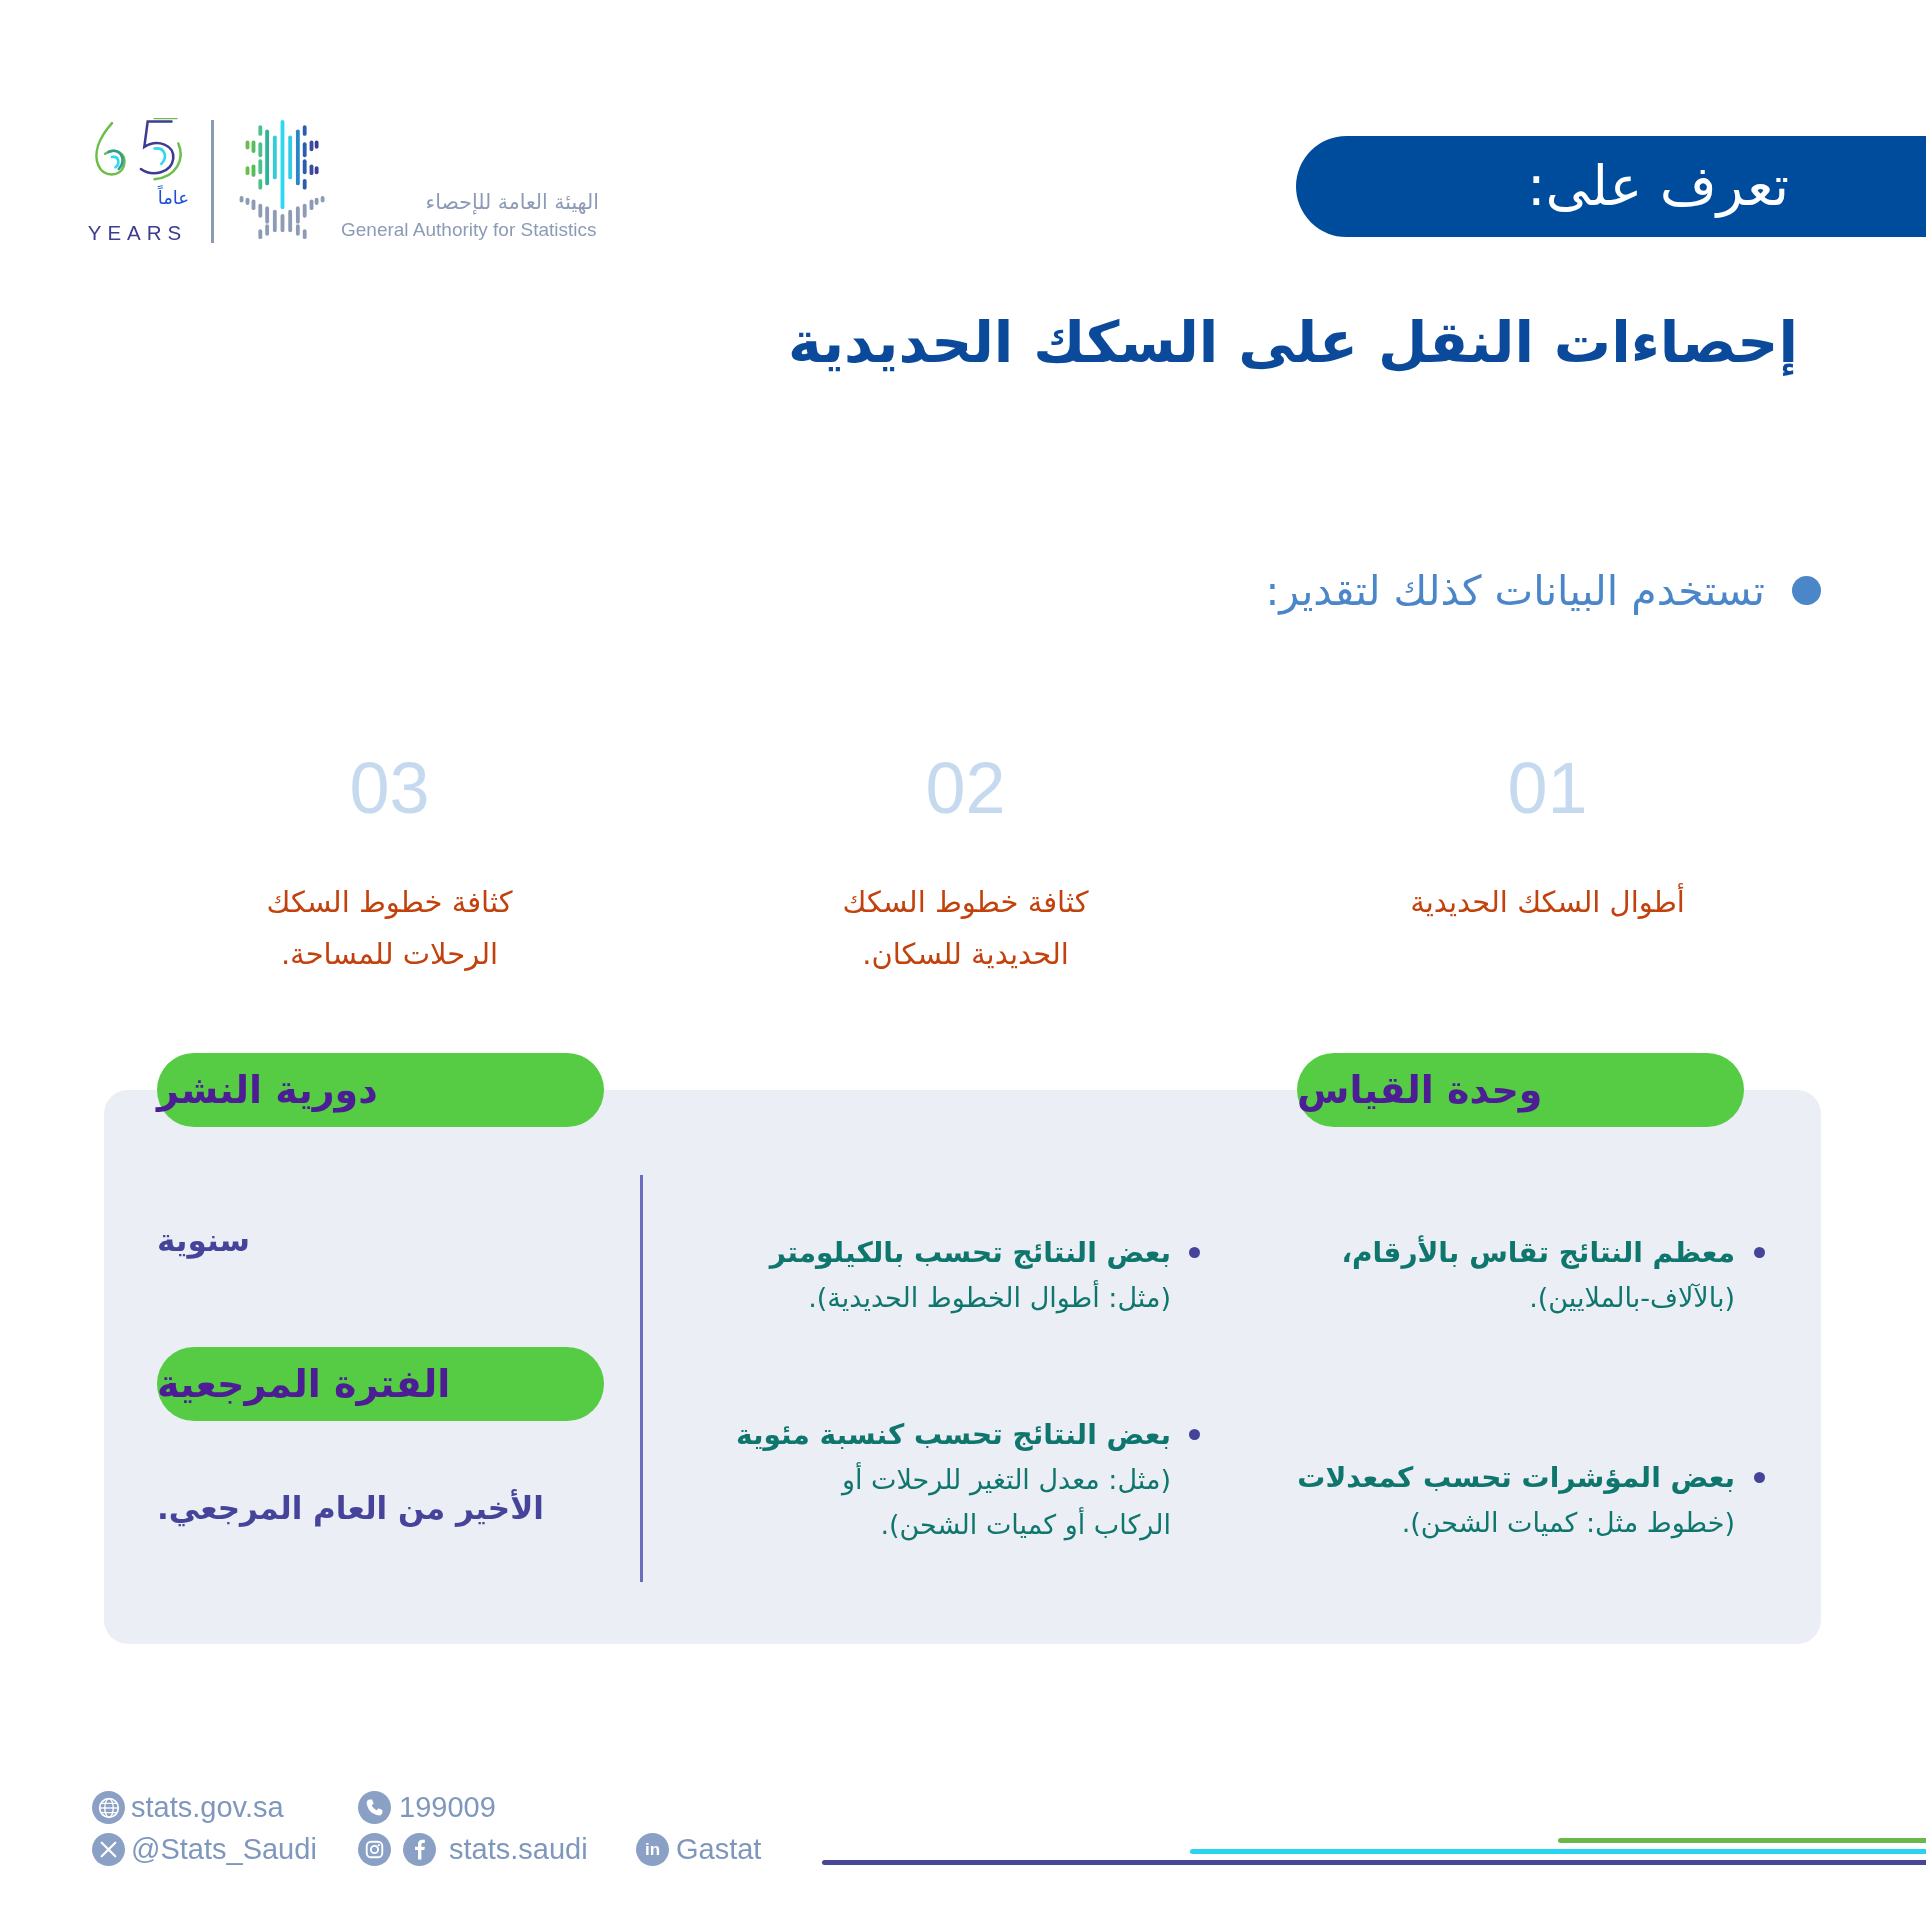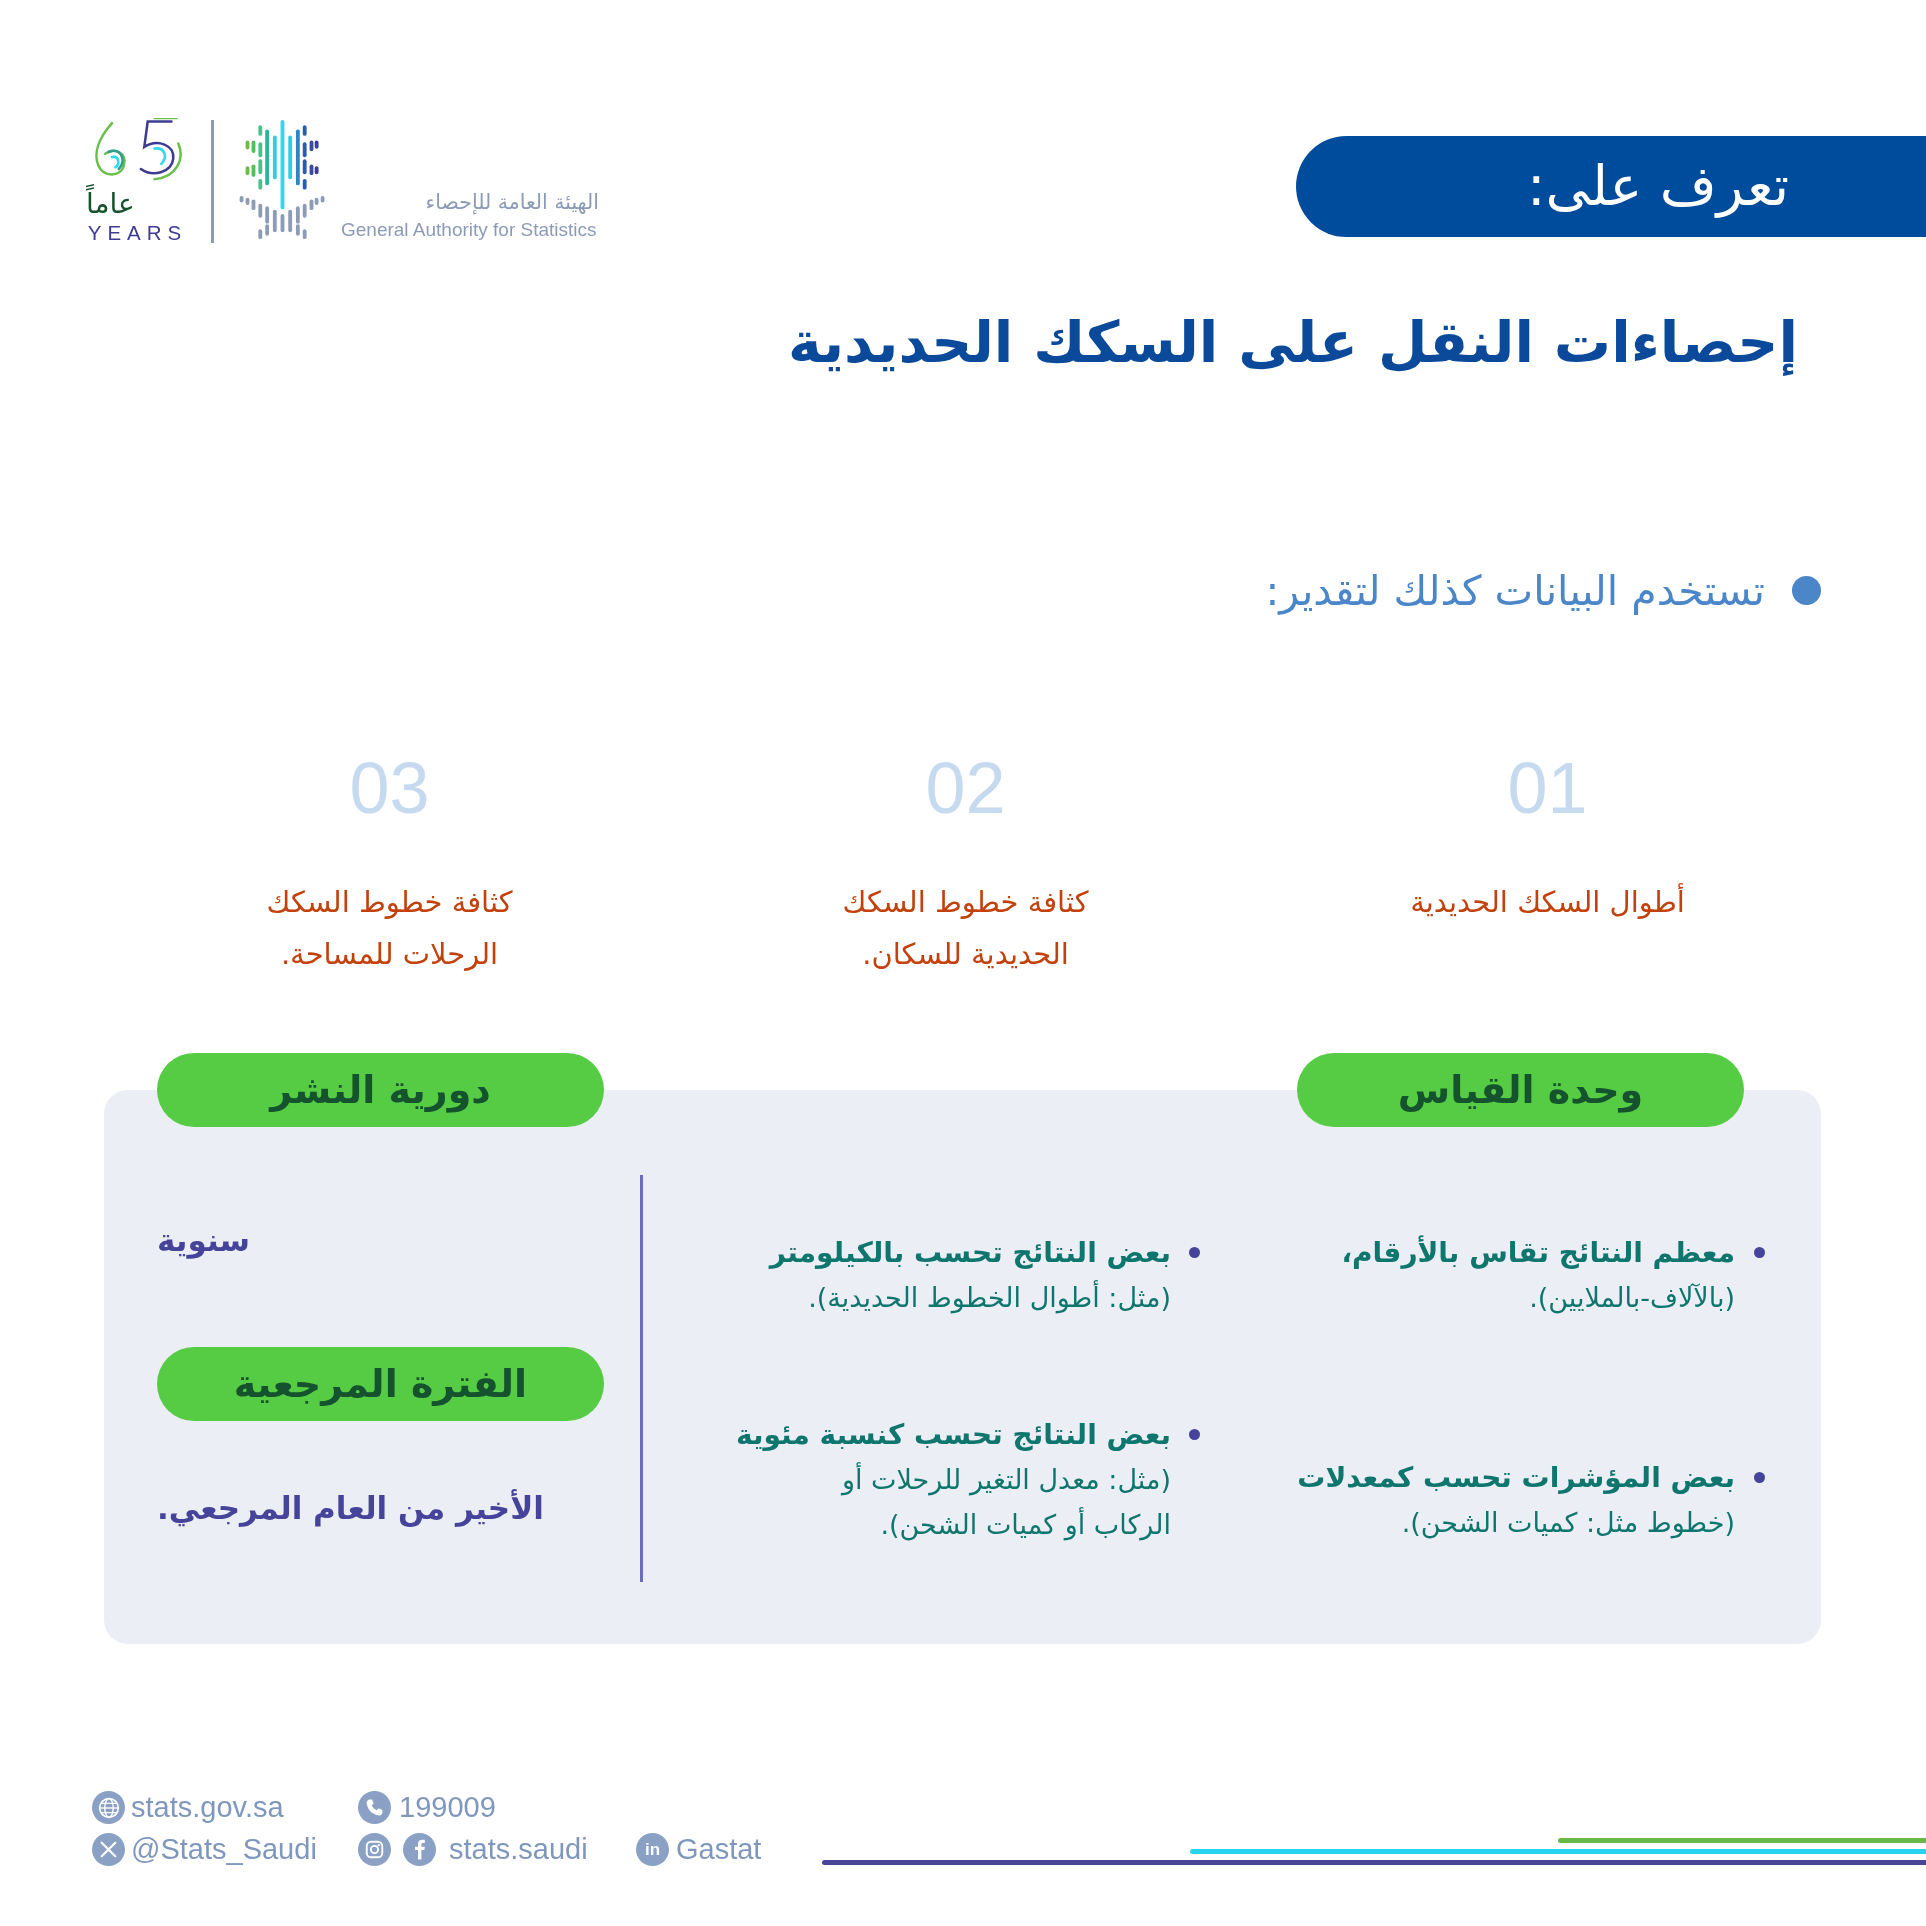--- a/index.html
+++ b/index.html
@@ -2,40 +2,40 @@
 <html style="font-size:13.7px"><head>
 <meta charset="utf-8">
 <style>
   html, body { margin:0; padding:0; }
   body { width:1926px; height:1926px; background:#ffffff; position:relative; overflow:hidden;
          font-family:"DejaVu Sans", sans-serif; }
   .abs { position:absolute; }
 
   
   .sep { position:absolute; left:211px; top:120px; width:2.6px; height:123px; background:#8C9BB5; }
-  .logo65-ar { position:absolute; left:86px; top:187px; width:103px; text-align:left; font-size:28px; color:#14532d; direction:rtl; }
+  .logo65-ar { position:absolute; left:86px; top:187px; width:103px; text-align:right; font-size:18px; color:#1d4ed8; direction:rtl; }
   .logo65-en { position:absolute; left:86px; top:221px; width:103px; text-align:center; font-family:"Liberation Sans", sans-serif; font-size:20.5px; letter-spacing:6px; color:#3E3C92; }
   .org-ar { position:absolute; right:1327px; top:190px; font-size:20.5px; color:#8C9BB5; direction:rtl; white-space:nowrap; letter-spacing:0.9px; }
   .org-en { position:absolute; left:341px; top:219px; font-family:"Liberation Sans", sans-serif; font-size:19px; color:#8C9BB5; white-space:nowrap; }
 
   .banner { position:absolute; left:1296px; top:136px; width:630px; height:101px; background:#004C9C; border-radius:51px 0 0 51px; }
   .banner-text { position:absolute; right:137px; top:136px; height:101px; line-height:101px; color:#ffffff; font-size:55px; direction:rtl; white-space:nowrap; }
   .title { position:absolute; right:128px; top:295px; height:94px; line-height:94px; color:#0B4A9A; font-size:57px; font-weight:bold; direction:rtl; white-space:nowrap; }
 
   .intro-dot { position:absolute; left:1792px; top:576px; width:29px; height:29px; border-radius:50%; background:#4A86C8; }
   .intro-text { position:absolute; right:161px; top:561px; height:60px; line-height:60px; color:#4A86C8; font-size:41px; direction:rtl; white-space:nowrap; }
 
   .use-col { position:absolute; top:745px; width:479px; text-align:center; }
   .use-num { font-family:"Liberation Sans", sans-serif; font-size:72px; color:#C6DAEF; height:86px; line-height:86px; }
   .use-line { font-size:29px; color:#c2410c; direction:rtl; height:52px; line-height:52px; white-space:nowrap; }
   .use-desc { margin-top:45px; }
 
   
   .box { position:absolute; left:104px; top:1090px; width:1717px; height:554px; background:#EBEEF4; border-radius:24px; }
-  .pill { position:absolute; width:447px; height:74px; border-radius:38px; background:#55CC44; color:#14532d; font-size:38px; font-weight:bold; text-align:center; line-height:74px; direction:rtl; white-space:nowrap; }
+  .pill { position:absolute; width:447px; height:74px; border-radius:38px; background:#55CC44; color:#4c1d95; font-size:38px; font-weight:bold; text-align:left; line-height:74px; direction:rtl; white-space:nowrap; }
   .divider { position:absolute; left:640px; top:1175px; width:2.6px; height:407px; background:#6B6BBF; }
 
   .item { position:absolute; direction:rtl; color:#0f766e; }
   .item .t { font-size:28px; font-weight:bold; height:45px; line-height:45px; white-space:nowrap; }
   .item .s { font-size:27px; height:45px; line-height:45px; white-space:nowrap; }
   .bullet { position:absolute; width:11px; height:11px; border-radius:50%; background:#45449A; }
 
   .center-bold { position:absolute; width:445px; text-align:left; color:#45449A; font-weight:bold; direction:rtl; }
 
   

